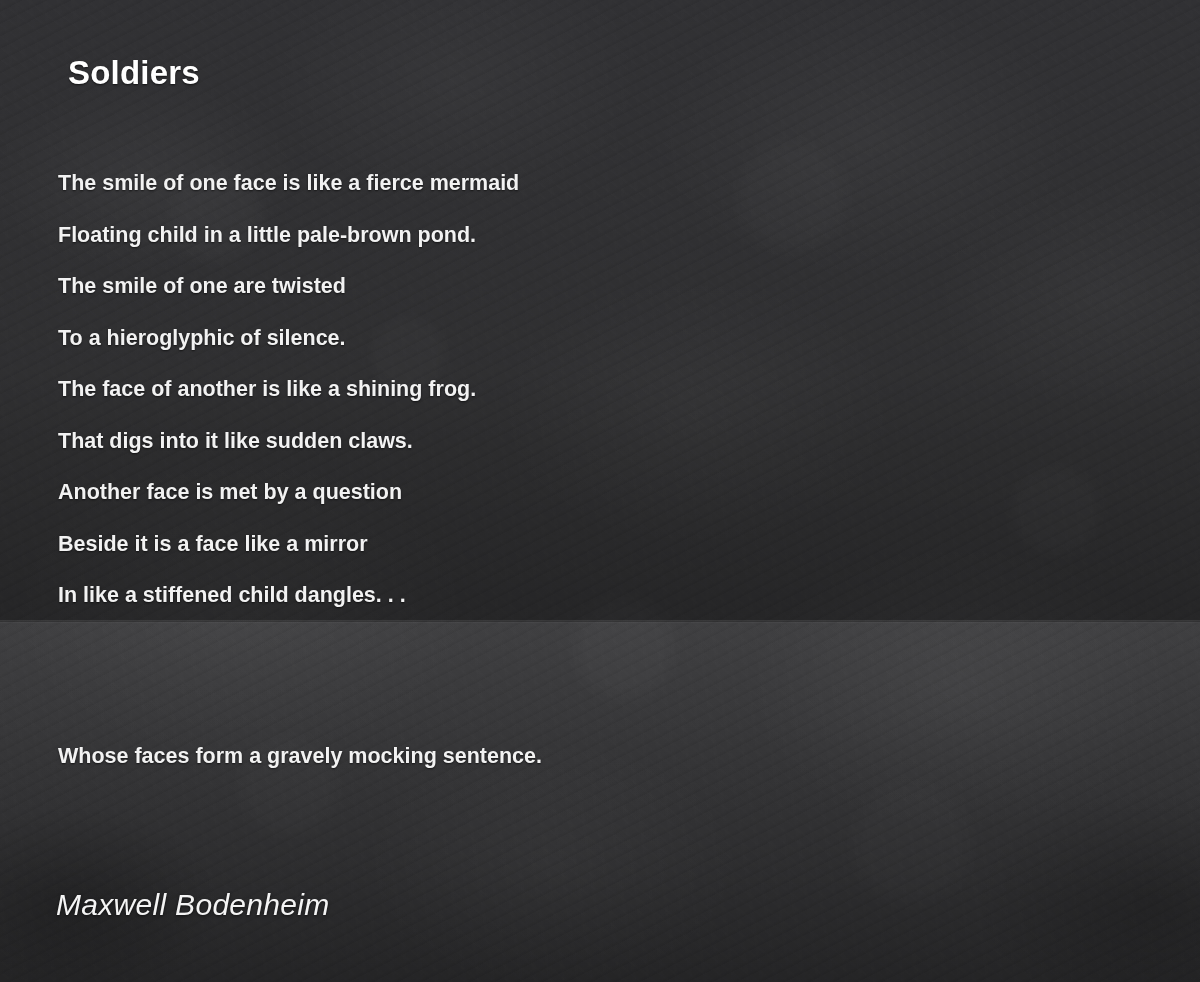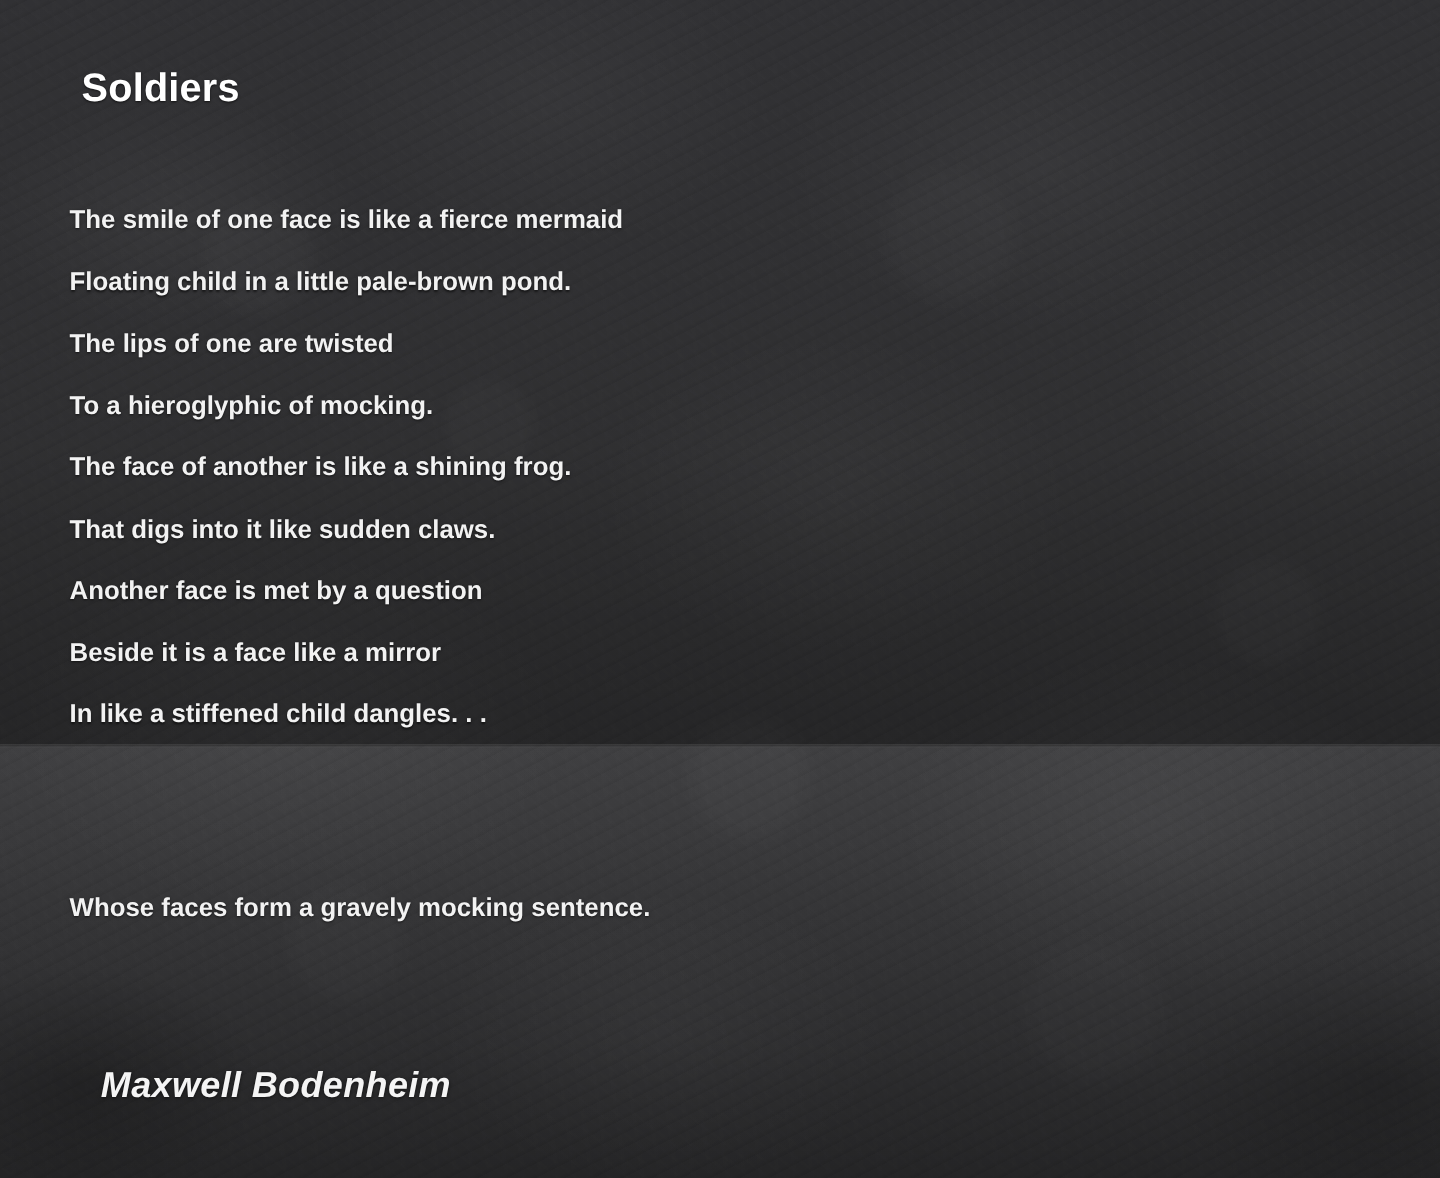--- a/index.html
+++ b/index.html
@@ -116,25 +116,25 @@
   .poem-line {
     font-size: 21.5px;
     font-weight: bold;
     color: #f2f2f2;
     line-height: 51.5px;
     white-space: pre;
     text-shadow: 0 1px 2px rgba(0,0,0,0.6);
   }
   .poet-name {
     position: absolute;
-    left: 84px;
+    left: 56px;
     top: 888px;
     font-size: 30px;
     font-style: italic;
-    font-weight: bold;
+    font-weight: normal;
     color: #f4f4f4;
     letter-spacing: 0.3px;
     text-shadow: 0 1px 3px rgba(0,0,0,0.6);
   }
 </style>
 </head>
 <body>
 
 <div class="poem-card">
 
@@ -145,22 +145,22 @@
   <div class="bg-bottom-shade"></div>
   <div class="bg-split-line"></div>
 
   <div class="content">
 
     <div class="poem-title">Soldiers</div>
 
     <div class="stanza stanza-1">
       <div class="poem-line">The smile of one face is like a fierce mermaid</div>
       <div class="poem-line">Floating child in a little pale-brown pond.</div>
-      <div class="poem-line">The lips of one are twisted</div>
-      <div class="poem-line">To a hieroglyphic of mocking.</div>
+      <div class="poem-line">The smile of one are twisted</div>
+      <div class="poem-line">To a hieroglyphic of silence.</div>
       <div class="poem-line">The face of another is like a shining frog.</div>
       <div class="poem-line">That digs into it like sudden claws.</div>
       <div class="poem-line">Another face is met by a question</div>
       <div class="poem-line">Beside it is a face like a mirror</div>
       <div class="poem-line">In like a stiffened child dangles. . .</div>
     </div>
 
     <div class="stanza stanza-2">
       <div class="poem-line">Whose faces form a gravely mocking sentence.</div>
     </div>

